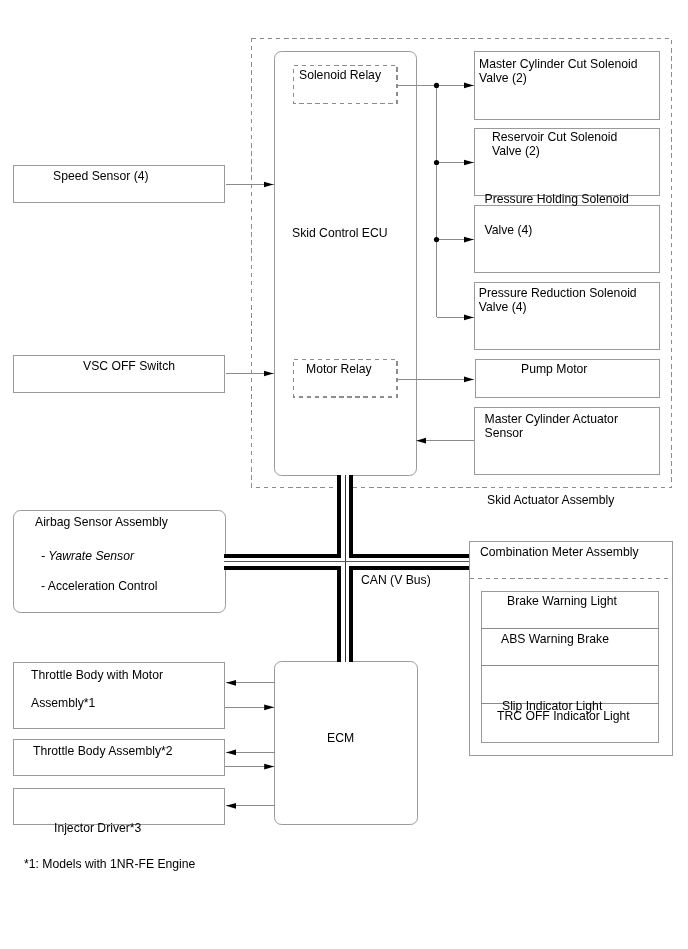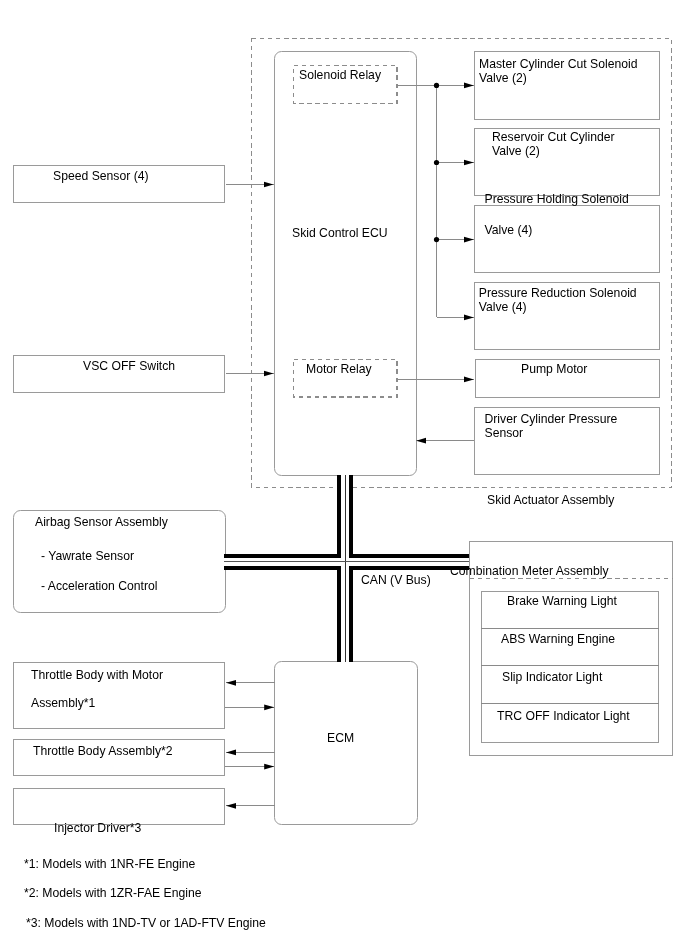--- a/index.html
+++ b/index.html
@@ -45,55 +45,55 @@
   <div class="lbl" style="left:53px;top:169px;">Speed Sensor (4)</div>
 
   <div class="node" style="left:13px;top:354.5px;width:212px;height:38.5px;"></div>
   <div class="lbl" style="left:56px;top:359px;margin-left:27px;">VSC OFF Switch</div>
 
   <div class="node" style="left:474px;top:51px;width:186px;height:69px;"></div>
   <div class="lbl" style="left:479px;top:57px;">Master Cylinder Cut Solenoid</div>
   <div class="lbl" style="left:479px;top:71.2px;">Valve (2)</div>
 
   <div class="node" style="left:474px;top:128px;width:186px;height:68px;"></div>
-  <div class="lbl" style="left:492px;top:130.2px;">Reservoir Cut Cylinder</div>
+  <div class="lbl" style="left:492px;top:130.2px;">Reservoir Cut Solenoid</div>
   <div class="lbl" style="left:492px;top:144.2px;">Valve (2)</div>
 
   <div class="node" style="left:474px;top:205px;width:186px;height:68px;"></div>
   <div class="lbl" style="left:484.5px;top:192px;">Pressure Holding Solenoid</div>
   <div class="lbl" style="left:484.5px;top:223.3px;">Valve (4)</div>
 
   <div class="node" style="left:474px;top:282px;width:186px;height:68px;"></div>
   <div class="lbl" style="left:478.8px;top:286.3px;">Pressure Reduction Solenoid</div>
   <div class="lbl" style="left:478.8px;top:300.3px;">Valve (4)</div>
 
   <div class="node" style="left:474.5px;top:358.5px;width:185.5px;height:39.5px;"></div>
   <div class="lbl" style="left:521px;top:362px;">Pump Motor</div>
 
   <div class="node" style="left:474px;top:407px;width:186px;height:68px;"></div>
-  <div class="lbl" style="left:484.5px;top:411.9px;">Driver Cylinder Pressure</div>
+  <div class="lbl" style="left:484.5px;top:411.9px;">Master Cylinder Actuator</div>
   <div class="lbl" style="left:484.5px;top:425.8px;">Sensor</div>
 
   <div class="node rounded" style="left:12.8px;top:510px;width:213px;height:103.2px;"></div>
   <div class="lbl" style="left:35px;top:515px;">Airbag Sensor Assembly</div>
-  <div class="lbl" style="left:41px;top:549px;">- Yawrate Sensor</div>
+  <div class="lbl" style="left:41px;top:549px;font-style:italic;">- Yawrate Sensor</div>
   <div class="lbl" style="left:41px;top:579px;">- Acceleration Control</div>
 
   <div class="lbl" style="left:361px;top:573px;">CAN (V Bus)</div>
 
   <div class="node" style="left:469px;top:541px;width:204px;height:215px;"></div>
-  <div class="lbl" style="left:450px;top:545px;margin-top:19px;">Combination Meter Assembly</div>
+  <div class="lbl" style="left:480px;top:545px;">Combination Meter Assembly</div>
 
   <div class="node" style="left:481px;top:591px;width:178px;height:152px;"></div>
   <div class="hline" style="left:481px;top:628px;width:178px;"></div>
   <div class="hline" style="left:481px;top:665px;width:178px;"></div>
   <div class="hline" style="left:481px;top:703px;width:178px;"></div>
   <div class="lbl" style="left:507px;top:594px;">Brake Warning Light</div>
-  <div class="lbl" style="left:501px;top:632px;">ABS Warning Engine</div>
-  <div class="lbl" style="left:502px;top:670px;">Slip Indicator Light</div>
+  <div class="lbl" style="left:501px;top:632px;">ABS Warning Brake</div>
+  <div class="lbl" style="left:502px;top:699px;">Slip Indicator Light</div>
   <div class="lbl" style="left:497px;top:709px;">TRC OFF Indicator Light</div>
 
   <div class="node rounded" style="left:274px;top:661px;width:144px;height:164px;"></div>
   <div class="lbl" style="left:327px;top:731px;">ECM</div>
 
   <div class="node" style="left:13px;top:661.5px;width:212px;height:67px;"></div>
   <div class="lbl" style="left:31px;top:668px;">Throttle Body with Motor</div>
   <div class="lbl" style="left:31px;top:684px;margin-top:12px;">Assembly*1</div>
 
   <div class="node" style="left:13px;top:739px;width:212px;height:37px;"></div>
@@ -148,16 +148,14 @@
 
       <rect x="341" y="475" width="8" height="187" fill="#fff"></rect>
       <rect x="224" y="558" width="245" height="8" fill="#fff"></rect>
 
       <rect x="345" y="475" width="1" height="187" fill="#333"></rect>
       <rect x="224" y="561" width="245" height="1" fill="#555"></rect>
     </g>
   </svg>
 
   <div class="lbl" style="left:24px;top:857px;">*1: Models with 1NR-FE Engine</div>
-  <div class="lbl" style="left:24px;top:886px;">*2: Models with 1ZR-FAE Engine</div>
-  <div class="lbl" style="left:26px;top:916px;">*3: Models with 1ND-TV or 1AD-FTV Engine</div>
 
 </div>
 
 </body></html>

